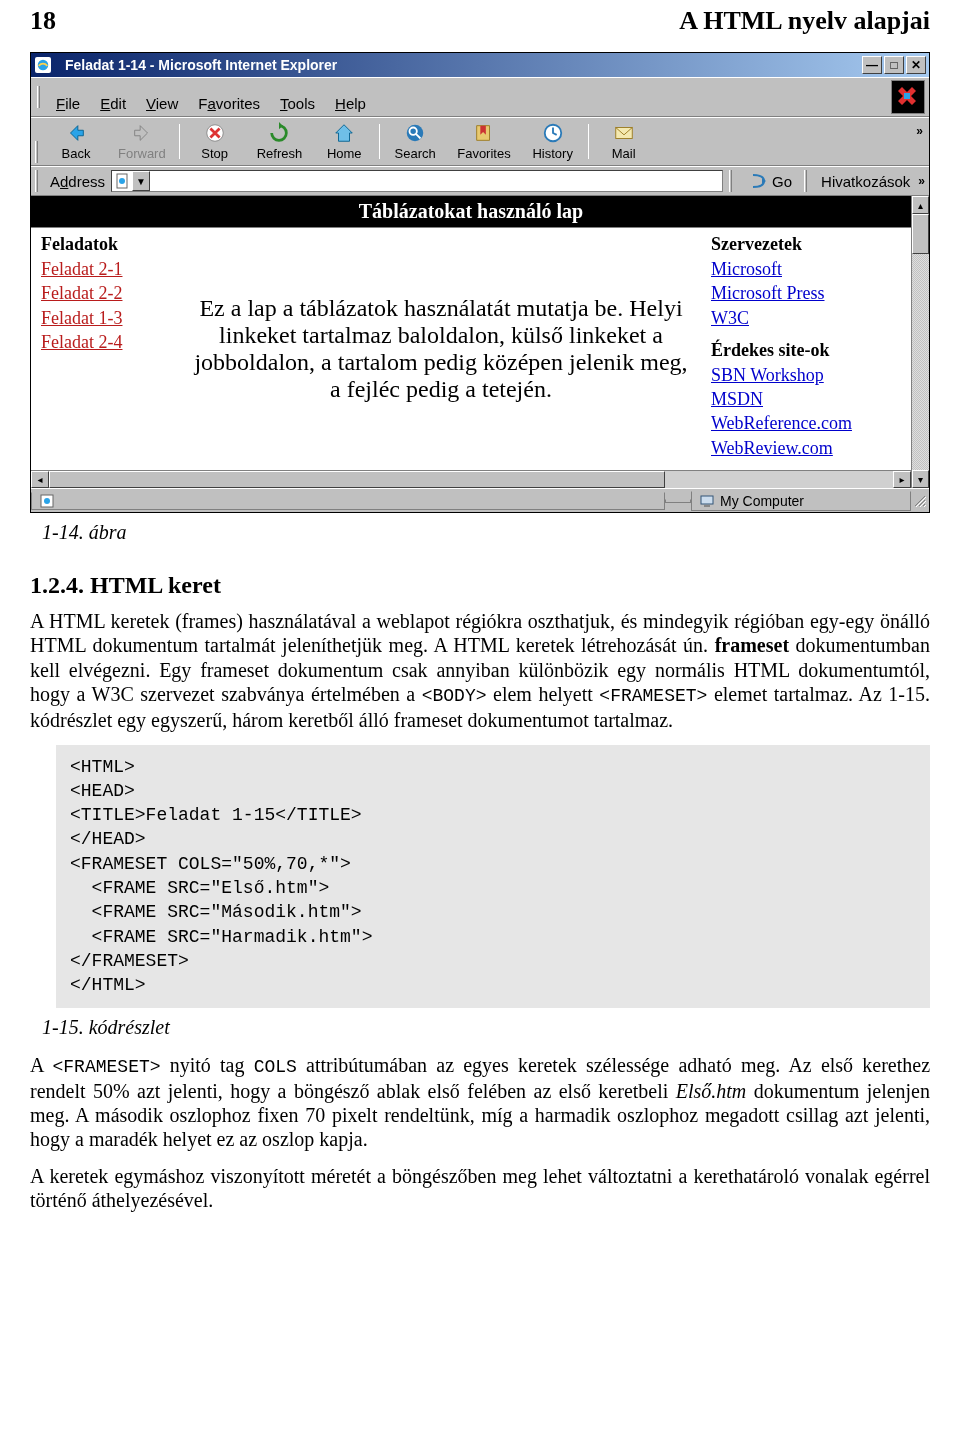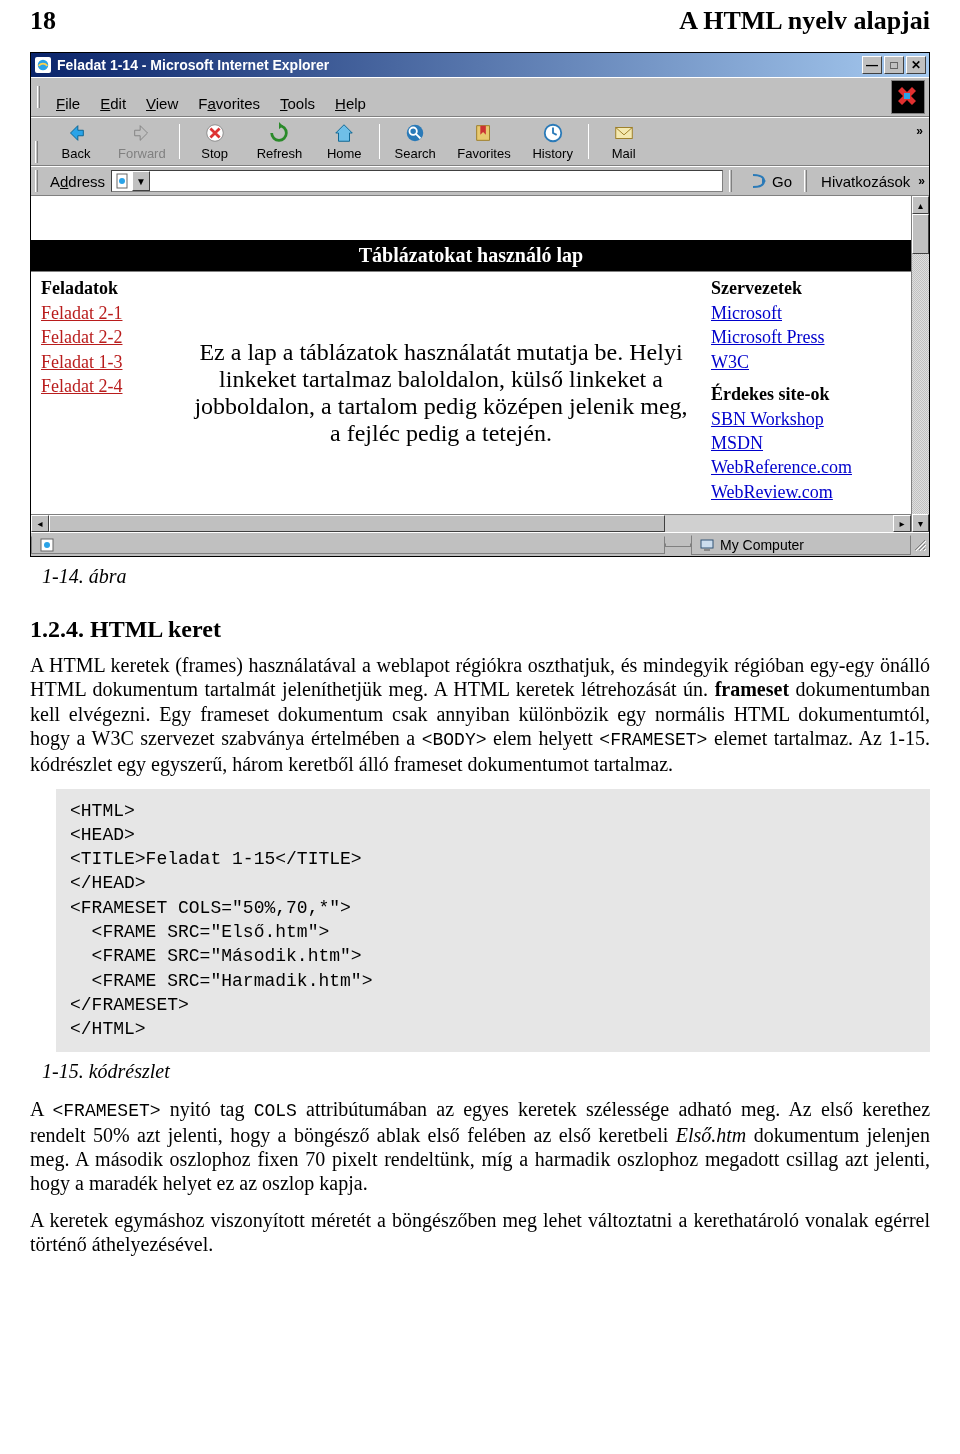--- a/index.html
+++ b/index.html
@@ -24,21 +24,21 @@
     color: #000;
     margin: 10px 0 8px 0;
   }
   .titlebar {
     background: linear-gradient(to right, #0a246a, #a6caf0);
     color: #fff;
     display: flex; align-items: center; justify-content: space-between;
     padding: 2px 3px 2px 4px;
     height: 24px;
   }
-  .titlebar-left { display: flex; align-items: center; gap: 6px; }
+  .titlebar-left { display: flex; align-items: center; gap: 14px; }
   .titlebar-icon { width: 16px; height: 16px; background:#fff; display:inline-flex; align-items:center; justify-content:center; border-radius:2px;}
   .titlebar-icon svg { width:14px; height:14px;}
   .titlebar-text { font-size: 14px; font-weight: bold; }
   .titlebar-buttons { display: flex; gap: 2px; }
   .tb-btn {
     width: 20px; height: 18px; background: #c0c0c0;
     border: 1px solid #fff; border-right-color:#404040; border-bottom-color:#404040;
     display:flex; align-items:center; justify-content:center;
     font-family: Arial; font-size: 12px; font-weight: bold; color:#000;
   }
@@ -61,21 +61,21 @@
   .addrbar { display:flex; align-items:center; padding:3px 4px; gap:6px; border-top:1px solid #fff; border-bottom:1px solid #808080;}
   .addr-label { font-size:15px; }
   .addr-input-wrap { flex:1; display:flex; align-items:center; background:#fff; border:1px solid #808080; border-top-color:#404040; border-left-color:#404040; padding:1px 2px; height:22px; }
   .addr-input-wrap .doc-icon { width:18px; display:flex; justify-content:center;}
   .addr-text { flex:1; font-size:14px; padding-left:2px;}
   .addr-dd { width:18px; height:20px; background:#c0c0c0; border:1px solid #fff; border-right-color:#404040; border-bottom-color:#404040; display:flex; align-items:center; justify-content:center; font-size:10px;}
   .go-btn { display:flex; align-items:center; gap:4px; padding:0 6px; }
   .links-lbl { padding:0 2px; }
 
   .content-area { display:flex; background:#fff; position:relative; }
-  .page-banner { background:#000; color:#fff; text-align:center; font-family:"Times New Roman",serif; font-size:20px; font-weight:bold; padding:4px 0; border-bottom:1px solid #808080;margin-top:44px;}
+  .page-banner { background:#000; color:#fff; text-align:center; font-family:"Times New Roman",serif; font-size:20px; font-weight:bold; padding:4px 0; border-bottom:1px solid #808080;}
   .content-cols { display:flex; flex:1; font-family:"Times New Roman",serif; }
   .col { padding:6px 10px 10px 10px; }
   .col-left { width:150px; }
   .col-mid { flex:1; display:flex; align-items:center; justify-content:center; text-align:center; font-size:24px; padding:10px 6px;}
   .col-right { width:210px; }
   .col h4 { font-size:18px; font-weight:bold; margin-bottom:2px; }
   .lnk { color:#b91c1c; text-decoration:underline; display:block; font-size:18px; line-height:1.35;}
   .lnk.blue { color:#0000cc; }
   .vscroll { width:18px; background:#c0c0c0; border-left:1px solid #808080; display:flex; flex-direction:column; }
   .vscroll .sbtn { height:18px; background:#c0c0c0; border:1px solid #fff; border-right-color:#404040; border-bottom-color:#404040; display:flex; align-items:center; justify-content:center; font-size:10px;}

